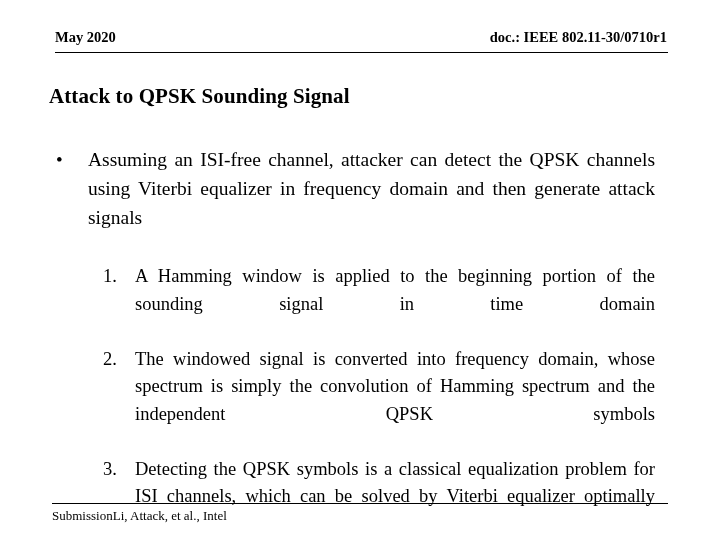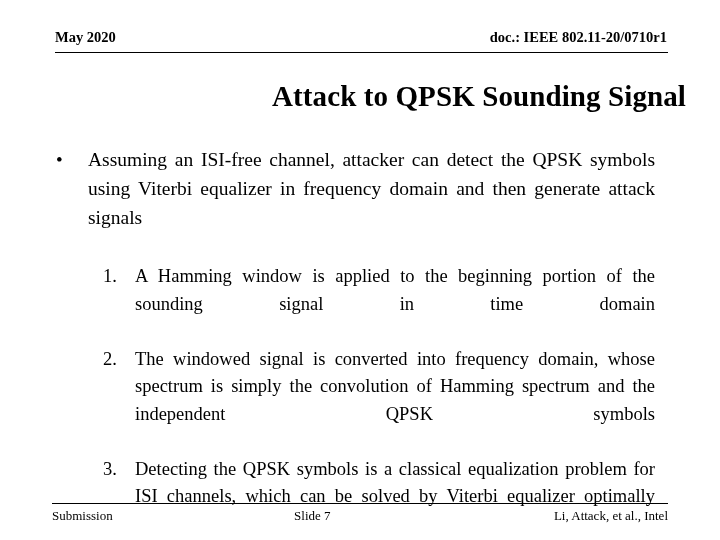--- a/index.html
+++ b/index.html
@@ -43,25 +43,25 @@
     line-height: 18px;
     white-space: nowrap;
   }
   .header-right {
     padding-right: 1px;
   }
 
   
   .title {
     position: absolute;
-    left: 66px;
+    left: 49px;
     top: 82px;
     width: 620px;
-    text-align: right;
-    font-size: 29px;
+    text-align: left;
+    font-size: 21px;
     font-weight: bold;
     line-height: 28px;
     letter-spacing: 0.1px;
   }
 
   
   .bullet-block {
     position: absolute;
     left: 55px;
     top: 145px;
@@ -157,46 +157,45 @@
   .footer-right .ital {
   }
 </style>
 </head>
 <body>
 
 <div class="slide">
 
   <div class="header">
     <div class="header-left">May 2020</div>
-    <div class="header-right">doc.: IEEE 802.11-20/0710r1</div>
+    <div class="header-right">doc.: IEEE 802.11-30/0710r1</div>
   </div>
 
   <div class="title">Attack to QPSK Sounding Signal</div>
 
   <div class="bullet-block">
     <div class="bullet-row">
       <div class="bullet-marker">•</div>
-      <div class="bullet-text">Assuming an ISI-free channel, attacker can detect the QPSK symbols using Viterbi equalizer in frequency domain and then generate attack signals</div>
+      <div class="bullet-text">Assuming an ISI-free channel, attacker can detect the QPSK channels using Viterbi equalizer in frequency domain and then generate attack signals</div>
     </div>
   </div>
 
   <div class="num-block">
     <div class="num-row">
       <div class="num-marker">1.</div>
       <div class="num-text">A Hamming window is applied to the beginning portion of the sounding signal in time domain</div>
     </div>
     <div class="num-row">
       <div class="num-marker">2.</div>
       <div class="num-text">The windowed signal is converted into frequency domain, whose spectrum is simply the convolution of Hamming spectrum and the independent QPSK symbols</div>
     </div>
     <div class="num-row">
       <div class="num-marker">3.</div>
       <div class="num-text">Detecting the QPSK symbols is a classical equalization problem for ISI channels, which can be solved by Viterbi equalizer optimally</div>
     </div>
   </div>
 
   <div class="footer">
     <div class="footer-left">Submission</div>
-    <div class="footer-center">Slide 7</div>
     <div class="footer-right"><span>Li, Attack, </span><span class="ital">et al.</span><span>, Intel</span></div>
   </div>
 
 </div>
 
 </body></html>

